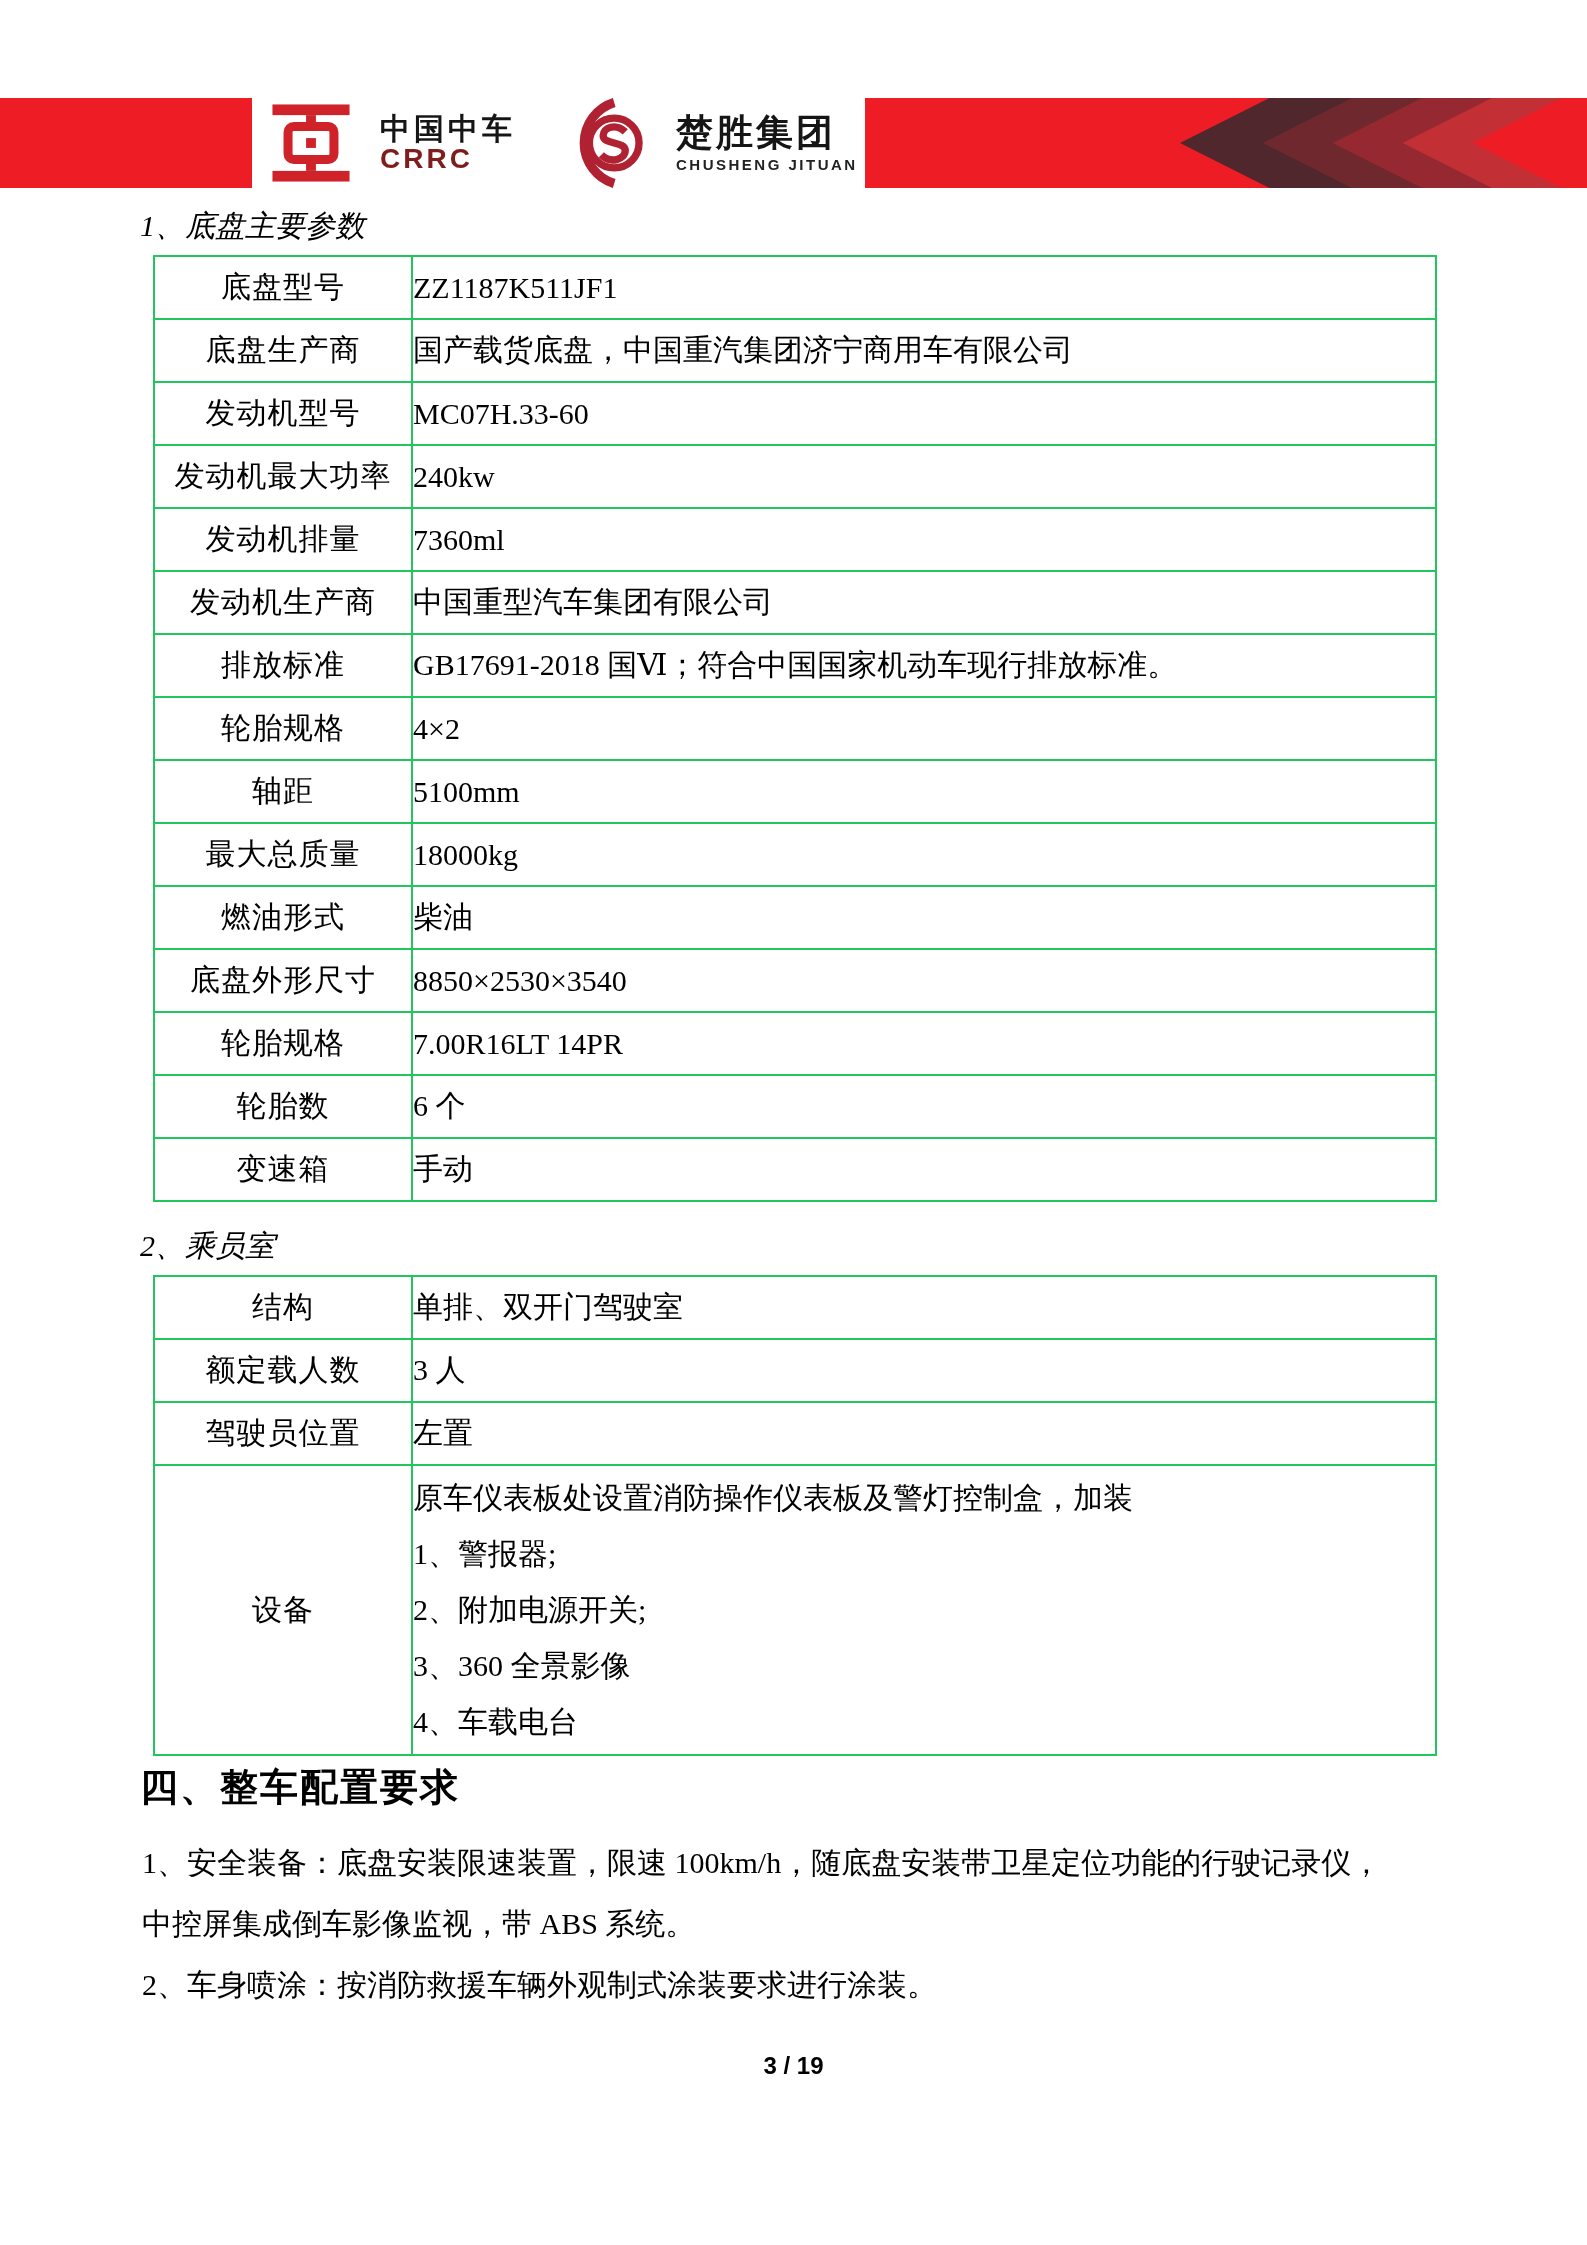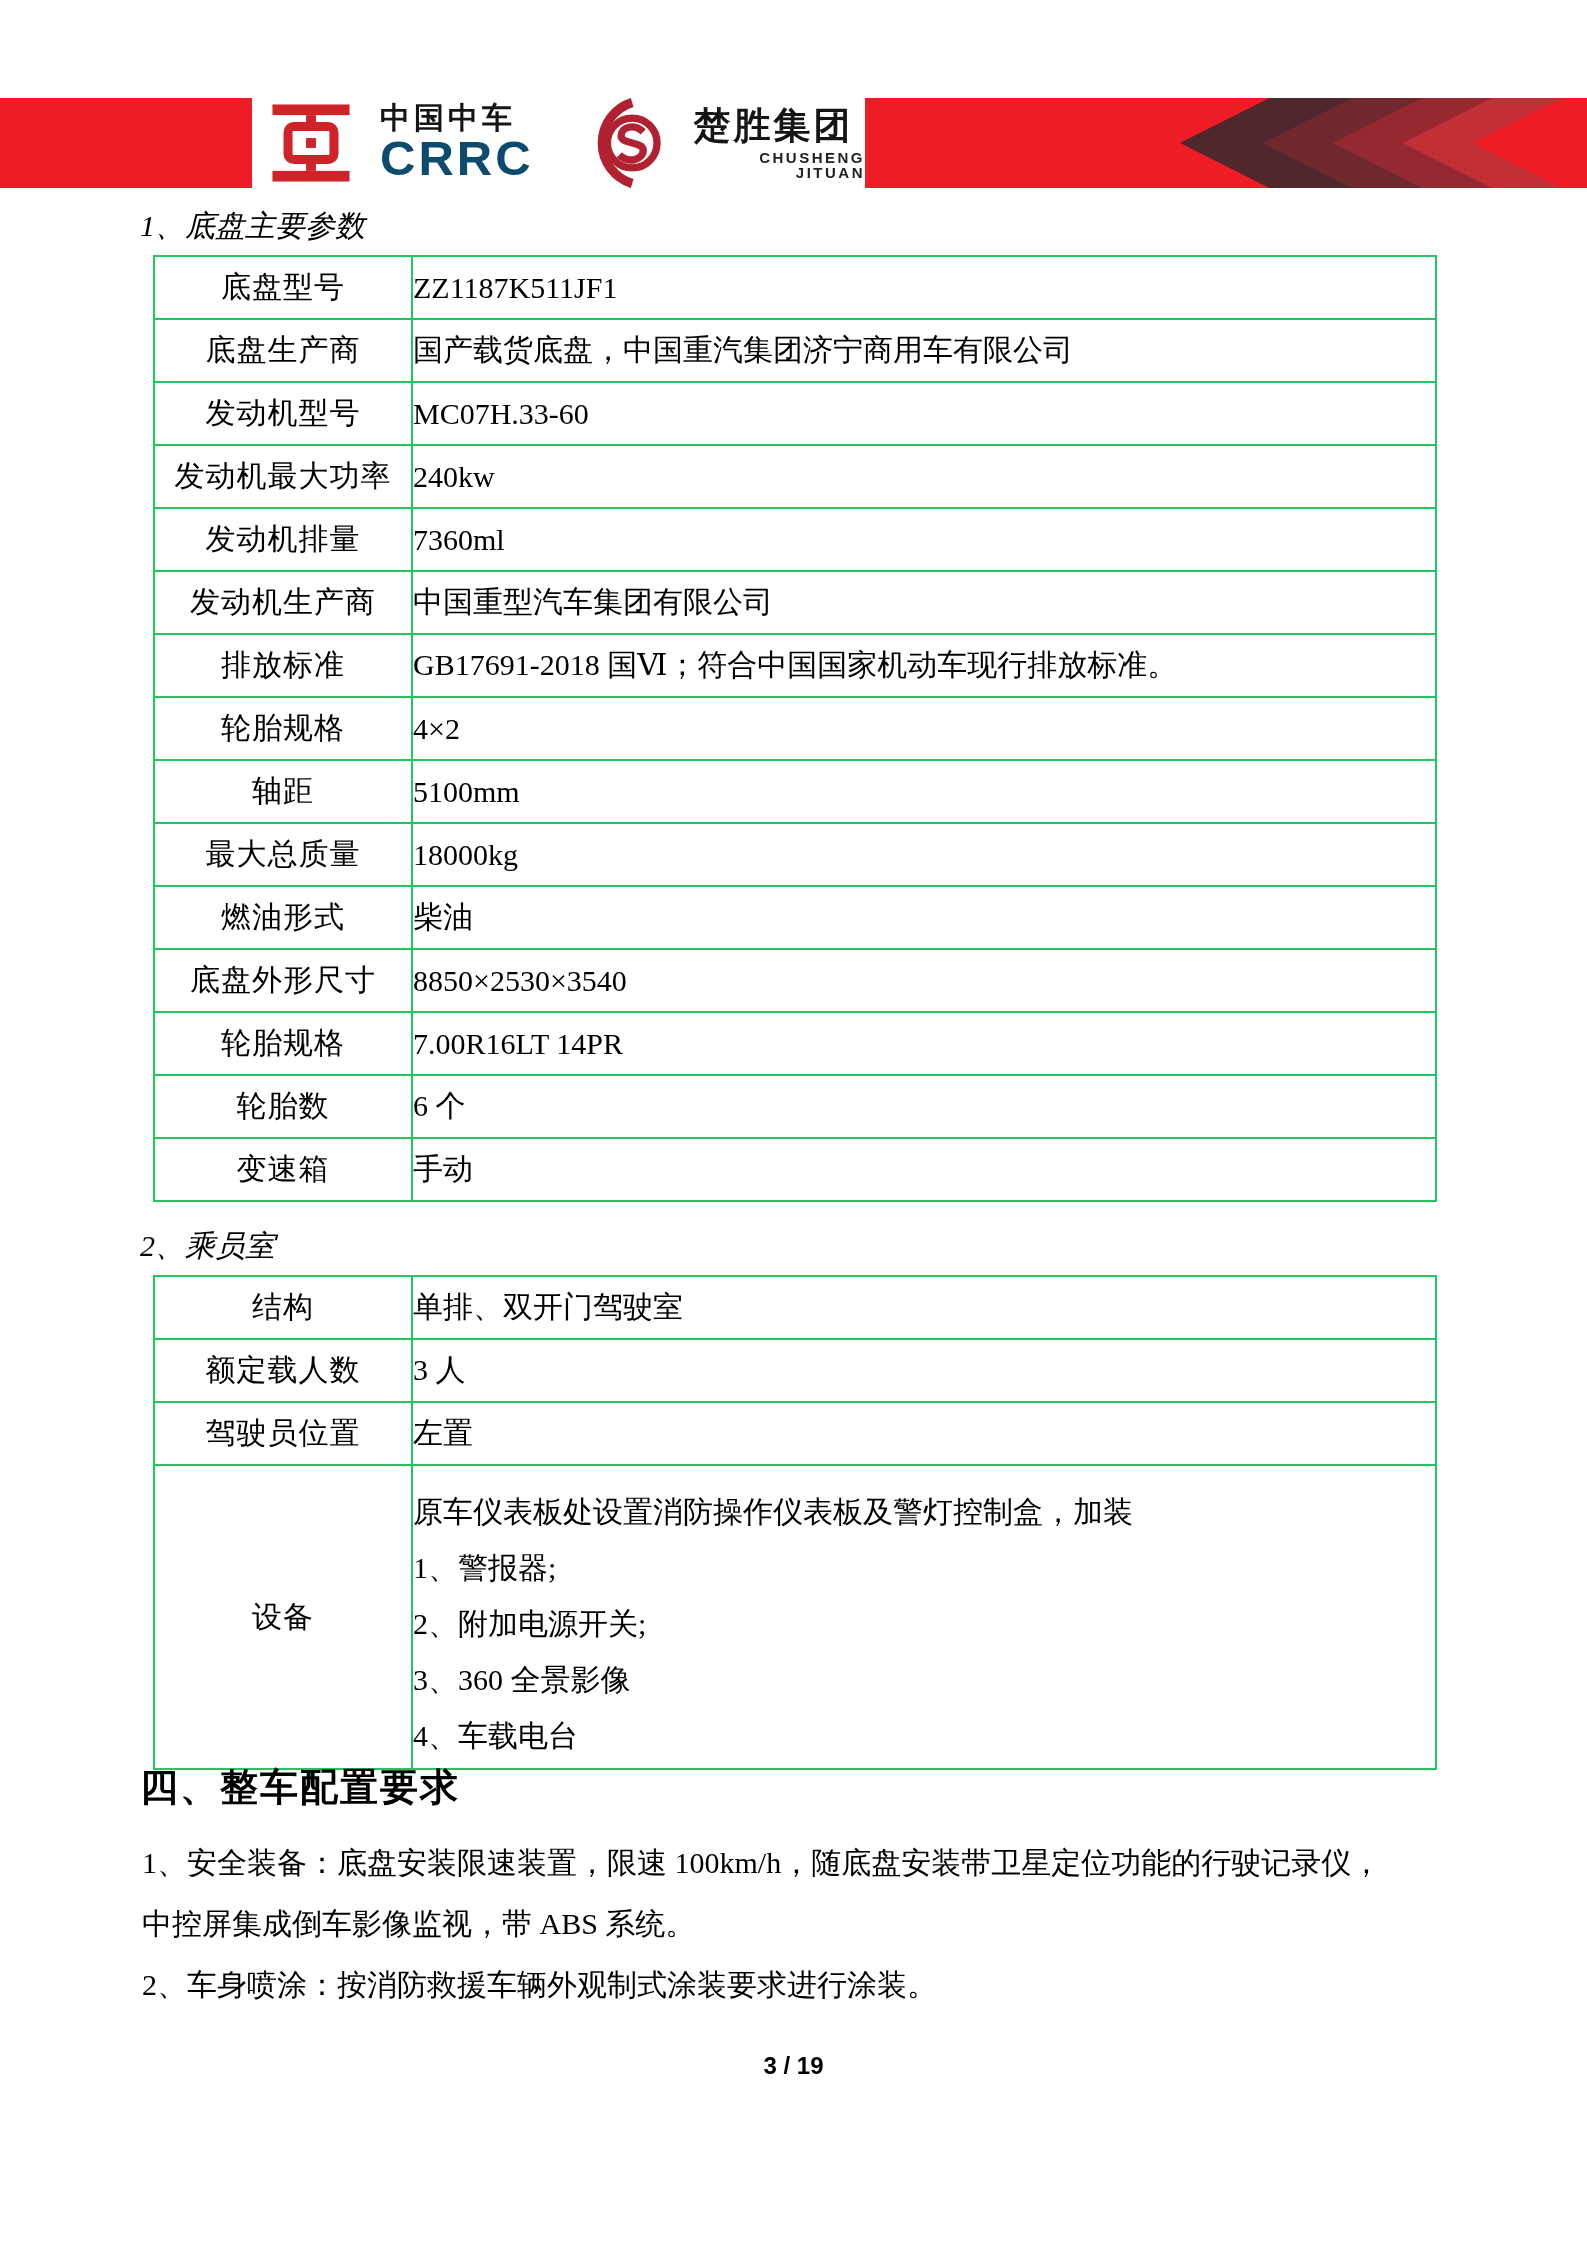--- a/index.html
+++ b/index.html
@@ -8,21 +8,21 @@
     font-family:"Liberation Serif","DejaVu Serif",serif;color:#000;overflow:hidden;
   }
   
   .header{position:absolute;top:98px;left:0;width:1587px;height:90px;display:flex;}
   .red-block{width:252px;height:90px;background:var(--band,#ee1c25);}
   .logo-area{width:613px;height:90px;background:#ffffff;display:flex;align-items:center;}
   .crrc-logo{display:flex;align-items:center;margin-left:16px;}
   .crrc-mark svg{width:86px;height:82px;display:block;}
   .crrc-text{margin-left:26px;line-height:1;font-family:"Liberation Sans","DejaVu Sans",sans-serif;}
   .crrc-cn{font-size:30px;font-weight:bold;letter-spacing:4px;color:#151515;}
-  .crrc-en{font-size:49px;font-weight:bold;letter-spacing:3px;color:#0c4a6e;margin-top:1px;}
+  .crrc-en{font-size:28px;font-weight:bold;letter-spacing:3px;color:#7f1d1d;margin-top:1px;}
   .cs-logo{display:flex;align-items:center;margin-left:42px;}
   .cs-mark svg{width:94px;height:92px;display:block;}
   .cs-text{margin-left:24px;line-height:1;font-family:"Liberation Sans","DejaVu Sans",sans-serif;}
   .cs-cn{font-size:37px;font-weight:bold;letter-spacing:3px;color:#151515;}
   .cs-en{font-size:15px;letter-spacing:2.5px;color:#222;margin-top:6px;font-weight:bold;text-align:right;}
   .red-band{flex:1;height:90px;position:relative;background:var(--band,#ee1c25);overflow:hidden;}
   .chev{position:absolute;top:0;width:172px;height:90px;
         clip-path:polygon(100% 0,52% 0,0 50%,52% 100%,100% 100%,48% 50%);}
   .chev1{left:315px;background:var(--chev0,#4f272c);z-index:4;}
   .chev2{left:385px;background:var(--chev1,#6f282e);z-index:3;}
@@ -35,21 +35,21 @@
   .main-heading{position:absolute;left:140px;top:1762px;font-size:38px;font-weight:bold;
                 font-family:"Liberation Sans","DejaVu Sans",sans-serif;letter-spacing:2px;white-space:nowrap;}
   
   table.param{position:absolute;left:153px;width:1284px;border-collapse:collapse;table-layout:fixed;}
   #table1{top:255px;}
   #table2{top:1275px;}
   table.param td{border:2px solid #22c55e;font-size:30px;height:61px;padding:0;vertical-align:middle;}
   td.cell-label{width:256px;text-align:center;letter-spacing:1px;}
   td.cell-value{padding-left:22px;}
   td.cell-value .value-line{line-height:56px;white-space:nowrap;}
-  td.cell-value.multi{padding-top:18px;padding-bottom:4px;}
+  td.cell-value.multi{padding-top:4px;padding-bottom:4px;}
   
   .paragraphs{position:absolute;left:142px;top:1832px;width:1330px;}
   .para-line{font-size:30px;line-height:61px;height:61px;white-space:nowrap;}
   
   .page-number{position:absolute;top:2052px;left:0;width:1587px;text-align:center;
                font-family:"Liberation Sans","DejaVu Sans",sans-serif;font-weight:bold;font-size:24px;}
 </style>
 </head>
 <body>
 

